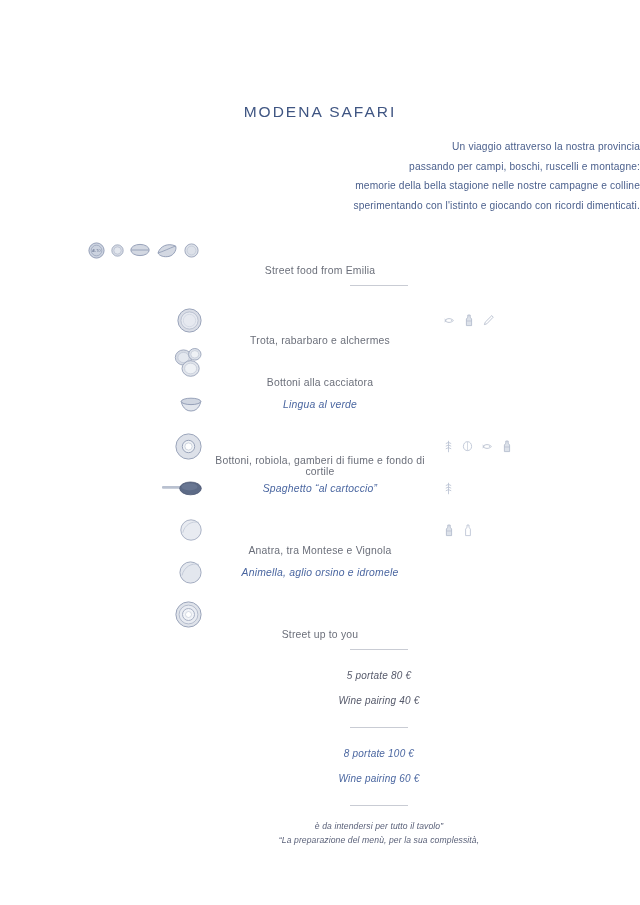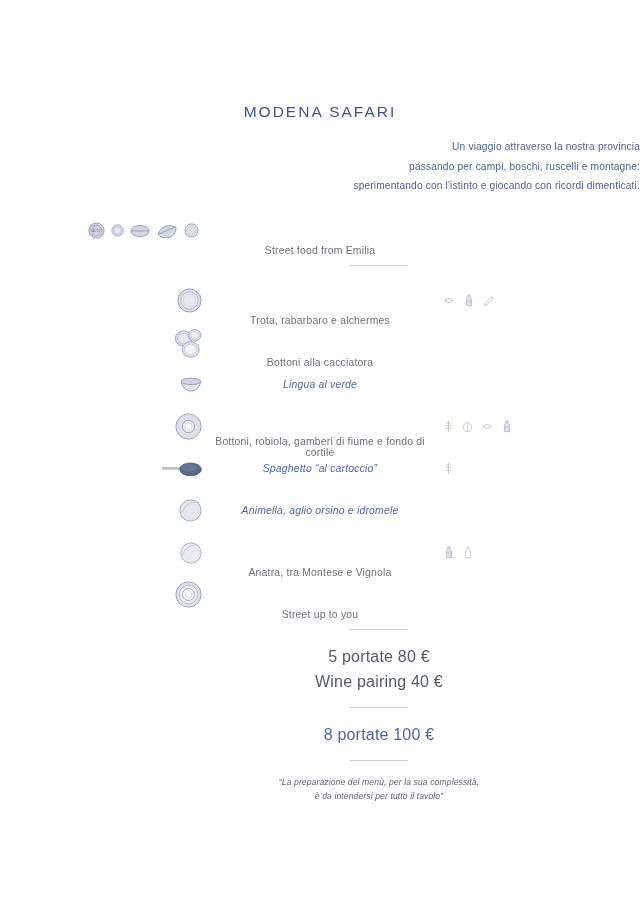--- a/index.html
+++ b/index.html
@@ -114,24 +114,25 @@
     background: #c9ccd4;
   }
   .sep-row { height: 28px; display: flex; align-items: center; justify-content: center; }
   .sep-row .sep { margin-left: 118px; }
 
   
   .pricing {
     text-align: center;
   }
   .price-line {
-    font-size: 16px;
+    font-size: 10px;
     letter-spacing: 0.2px;
     line-height: 25px;
     margin-left: 118px;
+    font-style: italic;
   }
   .price-line.plain { color: #55596a; }
   .price-line.highlight { color: #4a66a0; }
 
   .note {
     text-align: center;
     color: #5a6179;
     font-size: 8.6px;
     font-style: italic;
     line-height: 14px;
@@ -149,20 +150,21 @@
 </head>
 <body>
 
 <div class="page">
 
   <div class="header">
     <h1 class="menu-title">MODENA SAFARI</h1>
     <div class="intro">
       <div>Un viaggio attraverso la nostra provincia</div>
       <div>passando per campi, boschi, ruscelli e montagne:</div>
+      <div>memorie della bella stagione nelle nostre campagne e colline</div>
       <div>sperimentando con l'istinto e giocando con ricordi dimenticati.</div>
     </div>
   </div>
 
   <div class="courses">
 
     <div class="row">
       <div class="icon-col multi">
         <div class="icon-group">
           <span class="glyph">
@@ -326,53 +328,53 @@
             <line x1="4.5" y1="0.8" x2="4.5" y2="12.2" stroke="#b6bfd0" stroke-width="0.8"></line>
             <path d="M4.5 2.4 L1.8 3.6 M4.5 2.4 L7.2 3.6 M4.5 5 L1.8 6.2 M4.5 5 L7.2 6.2 M4.5 7.6 L1.8 8.8 M4.5 7.6 L7.2 8.8" stroke="#b6bfd0" stroke-width="0.8" fill="none"></path>
           </svg>
         </span>
       </div>
     </div>
 
     <div class="row">
       <div class="icon-col">
         <span class="glyph">
+          <svg width="22" height="22" viewBox="0 0 22 22">
+            <circle cx="11" cy="11" r="10.2" fill="#e8ebf1" stroke="#a3acc0" stroke-width="0.9"></circle>
+            <path d="M2.8 13.8 C4.6 5.8, 11.8 1.6, 19 3.4" fill="none" stroke="#bcc4d3" stroke-width="0.7"></path>
+          </svg>
+        </span>
+      </div>
+      <div class="name-col plain">Anatra, tra Montese e Vignola</div>
+      <div class="allergen-col">
+        <span class="glyph">
+          <svg width="10" height="13" viewBox="0 0 10 13">
+            <path d="M3.8 1 L6.2 1 L6.2 3.2 L7.6 5 L7.6 11.6 L2.4 11.6 L2.4 5 L3.8 3.2 Z" fill="#dde2ea" stroke="#aeb7c9" stroke-width="0.8"></path>
+            <line x1="2.4" y1="7" x2="7.6" y2="7" stroke="#aeb7c9" stroke-width="0.6"></line>
+          </svg>
+        </span>
+        <span class="glyph">
+          <svg width="10" height="13" viewBox="0 0 10 13">
+            <path d="M4 1 L6 1 L6 3.2 L7.4 5.2 L7.4 11.6 L2.6 11.6 L2.6 5.2 L4 3.2 Z" fill="none" stroke="#b6bfd0" stroke-width="0.8"></path>
+          </svg>
+        </span>
+      </div>
+    </div>
+
+    <div class="row">
+      <div class="icon-col">
+        <span class="glyph">
           <svg width="23" height="23" viewBox="0 0 23 23">
             <circle cx="11.5" cy="11.5" r="10.6" fill="#e3e7ee" stroke="#9aa4ba" stroke-width="0.9"></circle>
             <path d="M3 14.5 C5 6, 12.5 1.6, 20 3.4" fill="none" stroke="#b6bfd0" stroke-width="0.7"></path>
           </svg>
         </span>
       </div>
       <div class="name-col highlight">Animella, aglio orsino e idromele</div>
       <div class="allergen-col"></div>
-    </div>
-
-    <div class="row">
-      <div class="icon-col">
-        <span class="glyph">
-          <svg width="22" height="22" viewBox="0 0 22 22">
-            <circle cx="11" cy="11" r="10.2" fill="#e8ebf1" stroke="#a3acc0" stroke-width="0.9"></circle>
-            <path d="M2.8 13.8 C4.6 5.8, 11.8 1.6, 19 3.4" fill="none" stroke="#bcc4d3" stroke-width="0.7"></path>
-          </svg>
-        </span>
-      </div>
-      <div class="name-col plain">Anatra, tra Montese e Vignola</div>
-      <div class="allergen-col">
-        <span class="glyph">
-          <svg width="10" height="13" viewBox="0 0 10 13">
-            <path d="M3.8 1 L6.2 1 L6.2 3.2 L7.6 5 L7.6 11.6 L2.4 11.6 L2.4 5 L3.8 3.2 Z" fill="#dde2ea" stroke="#aeb7c9" stroke-width="0.8"></path>
-            <line x1="2.4" y1="7" x2="7.6" y2="7" stroke="#aeb7c9" stroke-width="0.6"></line>
-          </svg>
-        </span>
-        <span class="glyph">
-          <svg width="10" height="13" viewBox="0 0 10 13">
-            <path d="M4 1 L6 1 L6 3.2 L7.4 5.2 L7.4 11.6 L2.6 11.6 L2.6 5.2 L4 3.2 Z" fill="none" stroke="#b6bfd0" stroke-width="0.8"></path>
-          </svg>
-        </span>
-      </div>
     </div>
 
     <div class="row">
       <div class="icon-col">
         <span class="glyph">
           <svg width="27" height="27" viewBox="0 0 27 27">
             <circle cx="13.5" cy="13.5" r="12.6" fill="#dfe3ea" stroke="#9aa4ba" stroke-width="1"></circle>
             <circle cx="13.5" cy="13.5" r="9.4" fill="#e9ecf2" stroke="#a8b1c4" stroke-width="0.8"></circle>
             <circle cx="13.5" cy="13.5" r="6" fill="#f2f4f8" stroke="#a8b1c4" stroke-width="1"></circle>
             <circle cx="13.5" cy="13.5" r="3" fill="#ffffff" stroke="#bcc4d3" stroke-width="0.6"></circle>
@@ -390,24 +392,25 @@
 
   <div class="pricing">
     <div class="price-line plain">5 portate  80 €</div>
     <div class="price-line plain">Wine pairing  40 €</div>
 
     <div class="sep-row">
         <div class="sep"></div>
       </div>
 
     <div class="price-line highlight">8 portate  100 €</div>
+    <div class="price-line highlight">Wine pairing  60 €</div>
 
     <div class="sep-row">
         <div class="sep"></div>
       </div>
 
     <div class="note">
+      <div>è da intendersi per tutto il tavolo”</div>
       <div>“La preparazione del menù, per la sua complessità,</div>
-      <div>è da intendersi per tutto il tavolo”</div>
     </div>
   </div>
 
 </div>
 
 </body></html>

